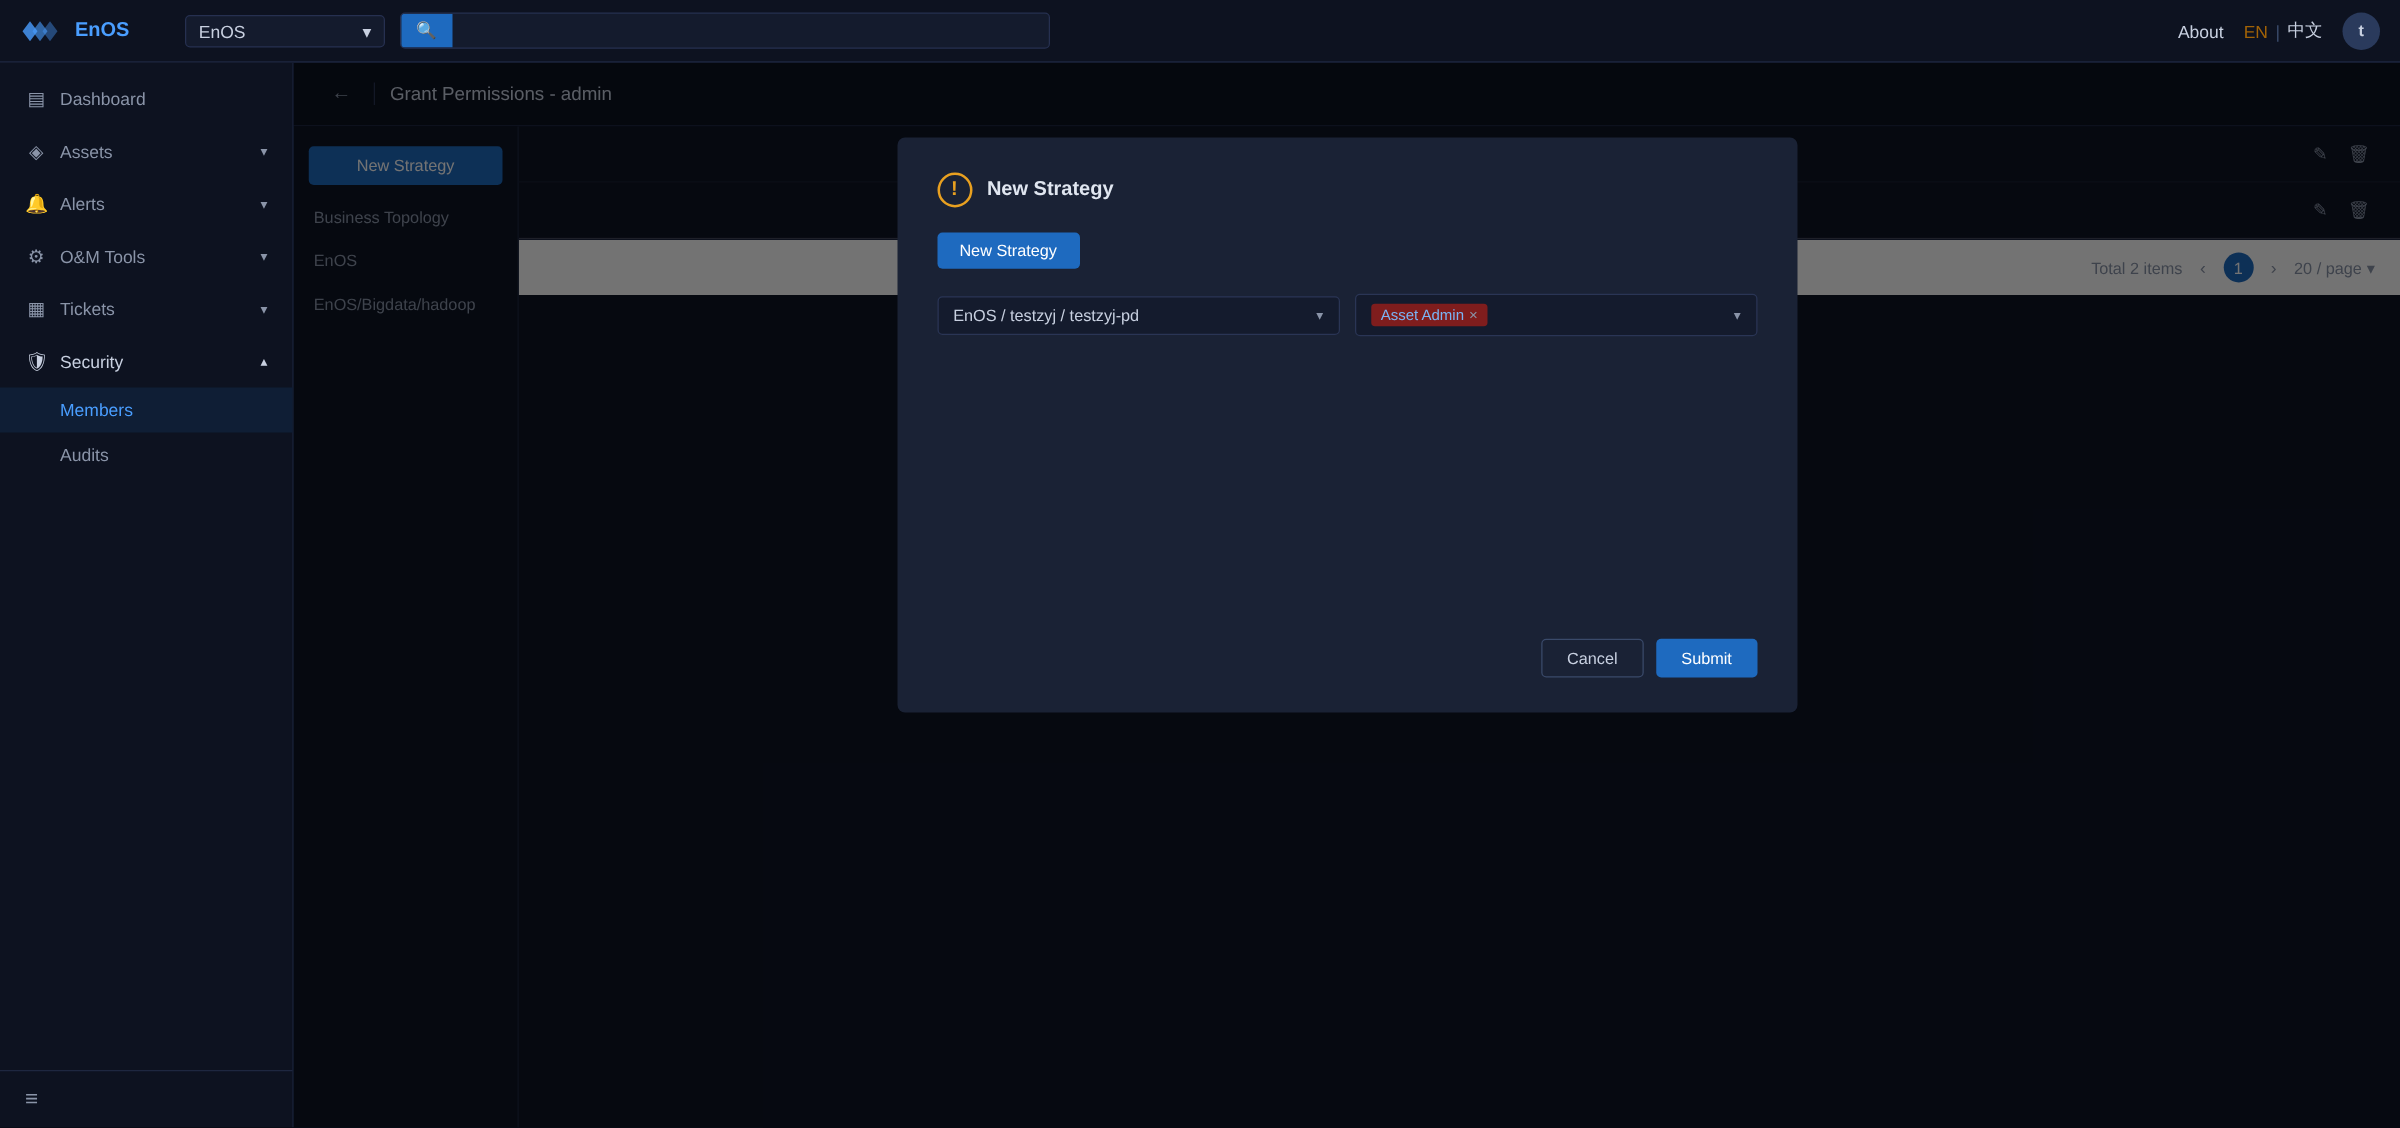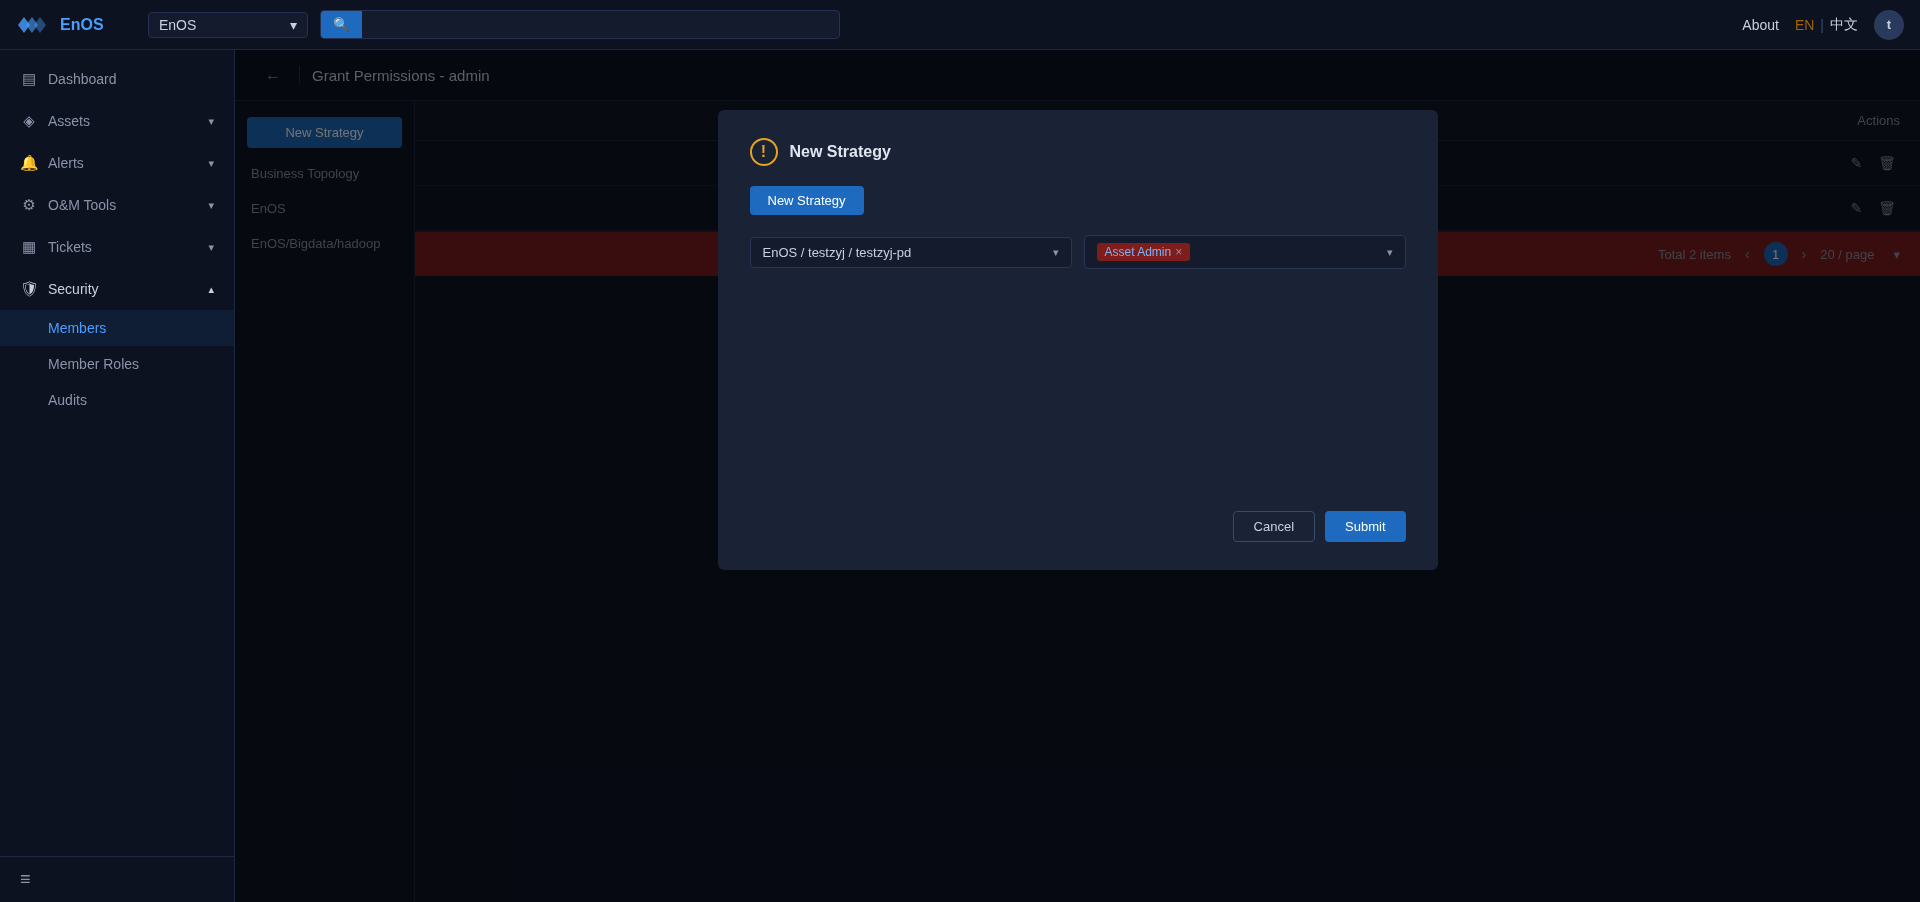--- a/index.html
+++ b/index.html
@@ -239,21 +239,21 @@
     }
 
     
     .pagination-bar {
       display: flex;
       align-items: center;
       justify-content: flex-end;
       padding: 10px 20px;
       gap: 8px;
       border-top: 1px solid #1e2740;
-      background: #7f1d1d;
+      background: #ffffff;
     }
     .pagination-info { color: #8a94a8; font-size: 13px; }
     .pagination-btn {
       background: transparent;
       border: none;
       color: #8a94a8;
       cursor: pointer;
       font-size: 14px;
       padding: 2px 6px;
     }
@@ -263,21 +263,21 @@
       border-radius: 50%;
       width: 24px; height: 24px;
       display: flex; align-items: center; justify-content: center;
       font-size: 13px;
     }
     .per-page {
       color: #8a94a8;
       font-size: 13px;
       display: flex;
       align-items: center;
-      gap: 19px;
+      gap: 4px;
     }
 
     
     .modal-overlay {
       position: absolute;
       top: 0; left: 0; right: 0; bottom: 0;
       background: rgba(0,0,0,0.55);
       display: flex;
       align-items: flex-start;
       justify-content: center;
@@ -445,23 +445,20 @@
     </div>
     <div class="nav-item active-parent">
       <span class="nav-icon">🛡</span>
       <span class="nav-label">Security</span>
       <span class="nav-chevron">▴</span>
     </div>
     <div class="nav-subitem active">
       <span>Members</span>
     </div>
     <div class="nav-subitem">
-      <span>Member Roles</span>
-    </div>
-    <div class="nav-subitem">
       <span>Audits</span>
     </div>
     <div class="sidebar-bottom">
       <span class="hamburger">≡</span>
     </div>
   </aside>
 
   <div class="main-content">
 
     <div class="page-header">
@@ -481,24 +478,20 @@
         </div>
         <div class="panel-item">
           <span>EnOS</span>
         </div>
         <div class="panel-item">
           <span>EnOS/Bigdata/hadoop</span>
         </div>
       </div>
 
       <div class="table-area">
-        <div class="table-header-row">
-          <div class="table-col"></div>
-          <div class="table-col actions">Actions</div>
-        </div>
         <div class="table-row">
           <div class="table-cell"></div>
           <div class="table-cell actions">
             <button class="action-icon-btn">✎</button>
             <button class="action-icon-btn">🗑</button>
           </div>
         </div>
         <div class="table-row">
           <div class="table-cell"></div>
           <div class="table-cell actions">

